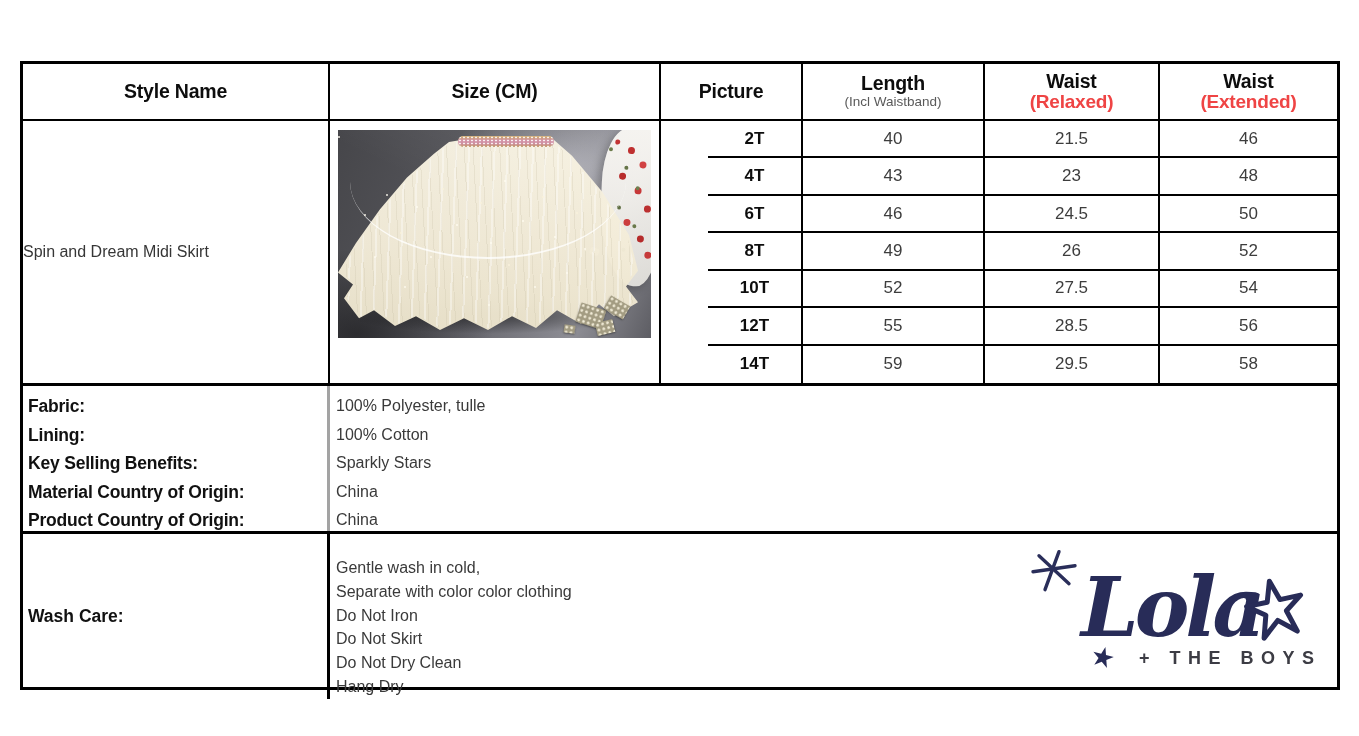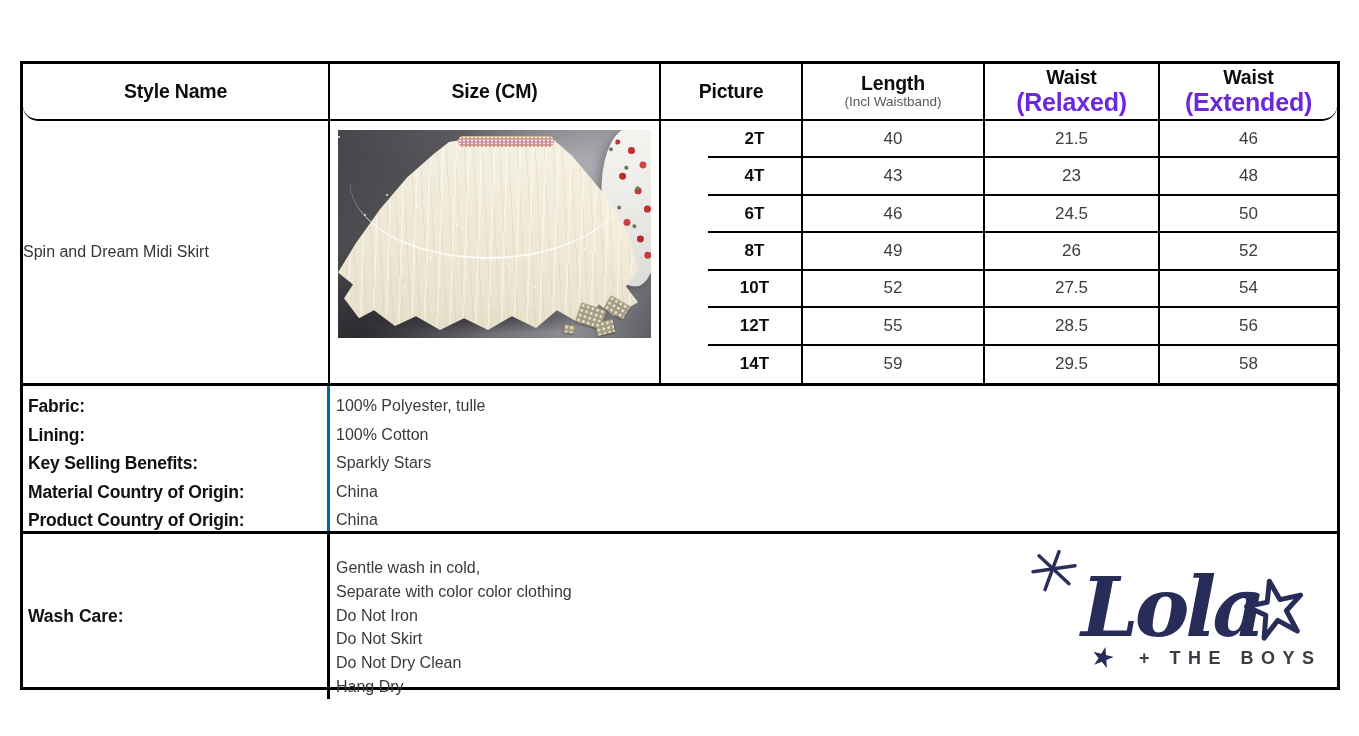--- a/index.html
+++ b/index.html
@@ -6,42 +6,42 @@
   body { background: #ffffff; font-family: "Liberation Sans", sans-serif; }
   .page { position: relative; width: 1359px; height: 736px; background: #fff; overflow: hidden; }
 
   .spec {
     position: absolute; left: 20px; top: 61px; width: 1320px; height: 629px;
     border: 3px solid #000; display: grid; grid-template-rows: 57px 262px 148px 1fr;
     background: #fff;
   }
 
   
-  .header-row { display: grid; grid-template-columns: 307px 331px 142px 182px 175px 1fr; border-bottom: 2px solid #000; border-radius: 15px; }
+  .header-row { display: grid; grid-template-columns: 307px 331px 142px 182px 175px 1fr; border-bottom: 2px solid #000; }
   .hcell { border-right: 2px solid #000; display: flex; flex-direction: column; align-items: center; justify-content: center; line-height: 1.08; }
   .hcell:last-child { border-right: none; }
   .htxt { font-weight: bold; font-size: 19.5px; color: #0d0d0d; letter-spacing: -0.2px; }
   .hsub { font-size: 13.5px; color: #595959; font-weight: normal; margin-top: 1px; }
-  .hsub-bold { font-weight: bold; font-size: 25px; color: #6d28d9; letter-spacing: -0.2px; }
+  .hsub-bold { font-weight: bold; font-size: 19px; color: #ef4444; letter-spacing: -0.2px; }
 
   
   .body-row { display: grid; grid-template-columns: 307px 331px 1fr; }
   .style-cell { border-right: 2px solid #000; display: flex; align-items: center; justify-content: flex-start;
                 font-size: 16px; color: #363636; }
   .picture-cell { border-right: 2px solid #000; position: relative; }
 
   .sizes-grid { display: grid; grid-template-columns: 142px 182px 175px 1fr; grid-template-rows: repeat(7, 1fr); }
   .sg-cell { border-right: 2px solid #000; border-bottom: 2px solid #000; display: flex; align-items: center; justify-content: center; font-size: 17px; color: #3d3d3d; }
   .sg-cell.size-label { font-weight: bold; color: #0d0d0d; font-size: 17px; margin-left: 47px; }
   .sg-cell.last-col { border-right: none; }
   .sg-cell.last-row { border-bottom: none; }
 
   
   .fabric-row { border-top: 3px solid #000; display: grid; grid-template-columns: 307px 1fr; }
-  .fabric-labels { border-right: 3px solid #0369a1; padding: 6px 0 0 5px; }
+  .fabric-labels { border-right: 3px solid #a3a3a3; padding: 6px 0 0 5px; }
   .fabric-labels div { font-weight: bold; font-size: 17.5px; color: #111; line-height: 28.6px; letter-spacing: -0.2px; }
   .fabric-values { padding: 6px 0 0 6px; }
   .fabric-values div { font-size: 16px; color: #3a3a3a; line-height: 28.6px; }
 
   
   .wash-row { border-top: 3px solid #000; display: grid; grid-template-columns: 307px 1fr; }
   .wash-label { border-right: 3px solid #000; display: flex; align-items: center; padding-left: 5px;
                 font-weight: bold; font-size: 17.5px; color: #111; }
   .wash-content { position: relative; padding: 22px 0 0 6px; }
   .wash-content div { font-size: 16px; color: #3a3a3a; line-height: 23.8px; }

